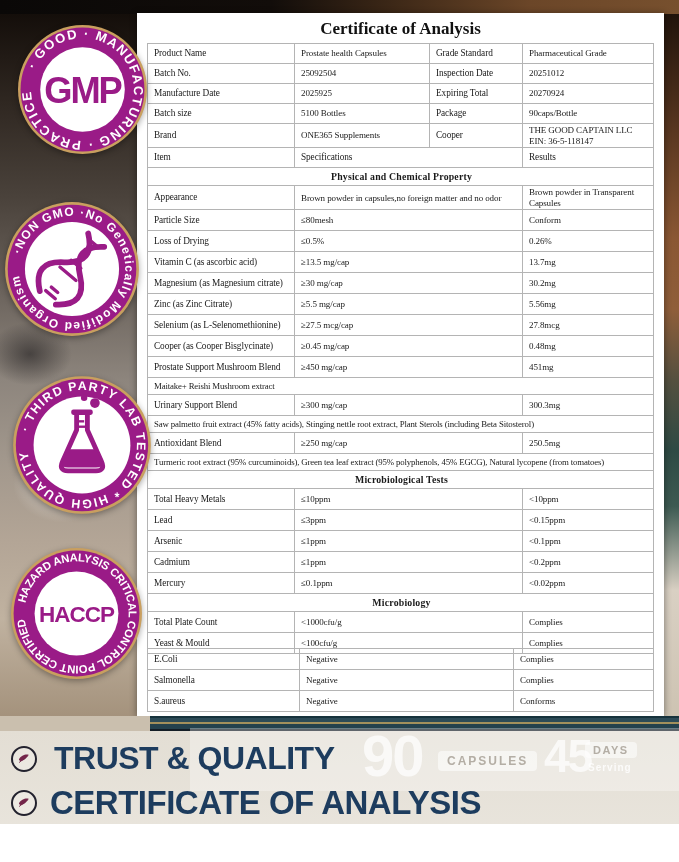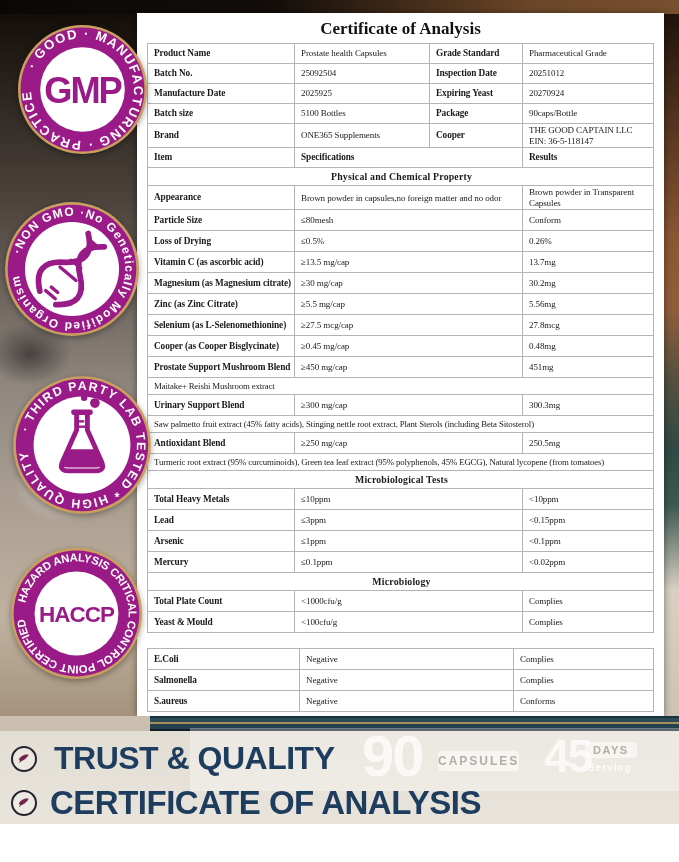--- a/index.html
+++ b/index.html
@@ -20,21 +20,21 @@
   
   .page{position:absolute;left:137px;top:13px;width:527px;height:703px;background:#ffffff;
         box-shadow:0 1px 7px rgba(0,0,0,.45);}
   .coa-title{position:absolute;left:0;right:0;top:6px;text-align:center;
         font-family:"Liberation Serif",serif;font-weight:bold;font-size:17px;color:#111;}
 
   table.coa{border-collapse:collapse;table-layout:fixed;
         font-family:"Liberation Serif",serif;color:#1a1a1a;}
   table.coa td{border:1px solid #b4b4b4;vertical-align:middle;
         padding:1px 4px 1px 6px;font-size:9px;line-height:1.18;letter-spacing:-0.1px;}
-  table.coa td.lab{font-weight:bold;font-size:9.3px;white-space:nowrap;}
+  table.coa td.lab{font-weight:normal;font-size:9.3px;white-space:nowrap;}
   table.coa td.sec{font-weight:bold;text-align:center;font-size:9.8px;letter-spacing:.2px;}
   table.coa td.note{font-size:8.8px;letter-spacing:-0.15px;white-space:nowrap;}
   .t-main{position:absolute;left:10px;top:30px;width:507px;}
   .t-bottom{position:absolute;left:10px;top:635px;width:507px;}
   tr.info{height:20px;} tr.cols{height:20px;} tr.section{height:18px;}
   tr.row{height:21px;} tr.note{height:17px;margin-left:13px;} .t-bottom tr{height:21px;margin-top:15px;}
 
   
   .badge{position:absolute;filter:drop-shadow(0 2px 3px rgba(0,0,0,.35));}
   .badge svg{display:block;width:100%;height:100%;}
@@ -53,21 +53,21 @@
   
   .footer{position:absolute;left:0;top:731px;width:679px;height:125px;
     background:linear-gradient(180deg,#e3ded4,#eae6de);}
   .overlay{position:absolute;left:190px;top:-3px;width:489px;height:63px;
     background:rgba(255,255,255,.32);}
   .wm{position:absolute;color:rgba(255,255,255,.72);font-weight:bold;z-index:1;}
   .wm-90{left:362px;top:-9px;font-size:58px;letter-spacing:-2px;}
   .wm-45{left:544px;top:-2px;font-size:46px;letter-spacing:-2px;}
   .pill{position:absolute;z-index:1;background:rgba(255,255,255,.55);color:rgba(176,170,160,.95);
     font-weight:bold;border-radius:4px;}
-  .pill-caps{left:438px;top:20px;padding:3px 0;font-size:12px;letter-spacing:2px;}
+  .pill-caps{left:438px;top:20px;padding:3px 9px;font-size:12px;letter-spacing:2px;}
   .pill-days{left:585px;top:11px;padding:2px 8px;font-size:11px;letter-spacing:1.5px;}
   .wm-sub{left:588px;top:31px;font-size:10px;letter-spacing:1px;color:rgba(255,255,255,.8);}
   .fline{position:absolute;z-index:2;color:#1d3c5e;font-weight:bold;white-space:nowrap;}
   .fline1{left:54px;top:9px;font-size:32px;letter-spacing:-0.5px;}
   .fline2{left:50px;top:53px;font-size:33px;letter-spacing:-0.5px;}
   .fline3{left:47px;top:99px;font-size:26px;letter-spacing:0;margin-left:44px;}
   .bullet{position:absolute;z-index:2;border:2px solid #23222e;border-radius:50%;
     background:rgba(255,255,255,.25);display:flex;align-items:center;justify-content:center;}
   .b1{left:11px;top:15px;width:22px;height:22px;}
   .b2{left:11px;top:59px;width:22px;height:22px;}
@@ -104,21 +104,21 @@
           </tr>
           <tr class="info">
             <td class="lab">Batch No.</td>
             <td class="val">25092504</td>
             <td class="lab">Inspection Date</td>
             <td class="val">20251012</td>
           </tr>
           <tr class="info">
             <td class="lab">Manufacture Date</td>
             <td class="val">2025925</td>
-            <td class="lab">Expiring Yeast</td>
+            <td class="lab">Expiring Total</td>
             <td class="val">20270924</td>
           </tr>
           <tr class="info">
             <td class="lab">Batch size</td>
             <td class="val">5100 Bottles</td>
             <td class="lab">Package</td>
             <td class="val">90caps/Bottle</td>
           </tr>
           <tr class="info">
             <td class="lab">Brand</td>
@@ -208,20 +208,25 @@
           </tr>
           <tr class="row">
             <td class="lab">Lead</td>
             <td class="val" colspan="2">≤3ppm</td>
             <td class="val">&lt;0.15ppm</td>
           </tr>
           <tr class="row">
             <td class="lab">Arsenic</td>
             <td class="val" colspan="2">≤1ppm</td>
             <td class="val">&lt;0.1ppm</td>
+          </tr>
+          <tr class="row">
+            <td class="lab">Cadmium</td>
+            <td class="val" colspan="2">≤1ppm</td>
+            <td class="val">&lt;0.2ppm</td>
           </tr>
           <tr class="row">
             <td class="lab">Mercury</td>
             <td class="val" colspan="2">≤0.1ppm</td>
             <td class="val">&lt;0.02ppm</td>
           </tr>
           <tr class="section">
             <td class="sec" colspan="4">Microbiology</td>
           </tr>
           <tr class="row">

